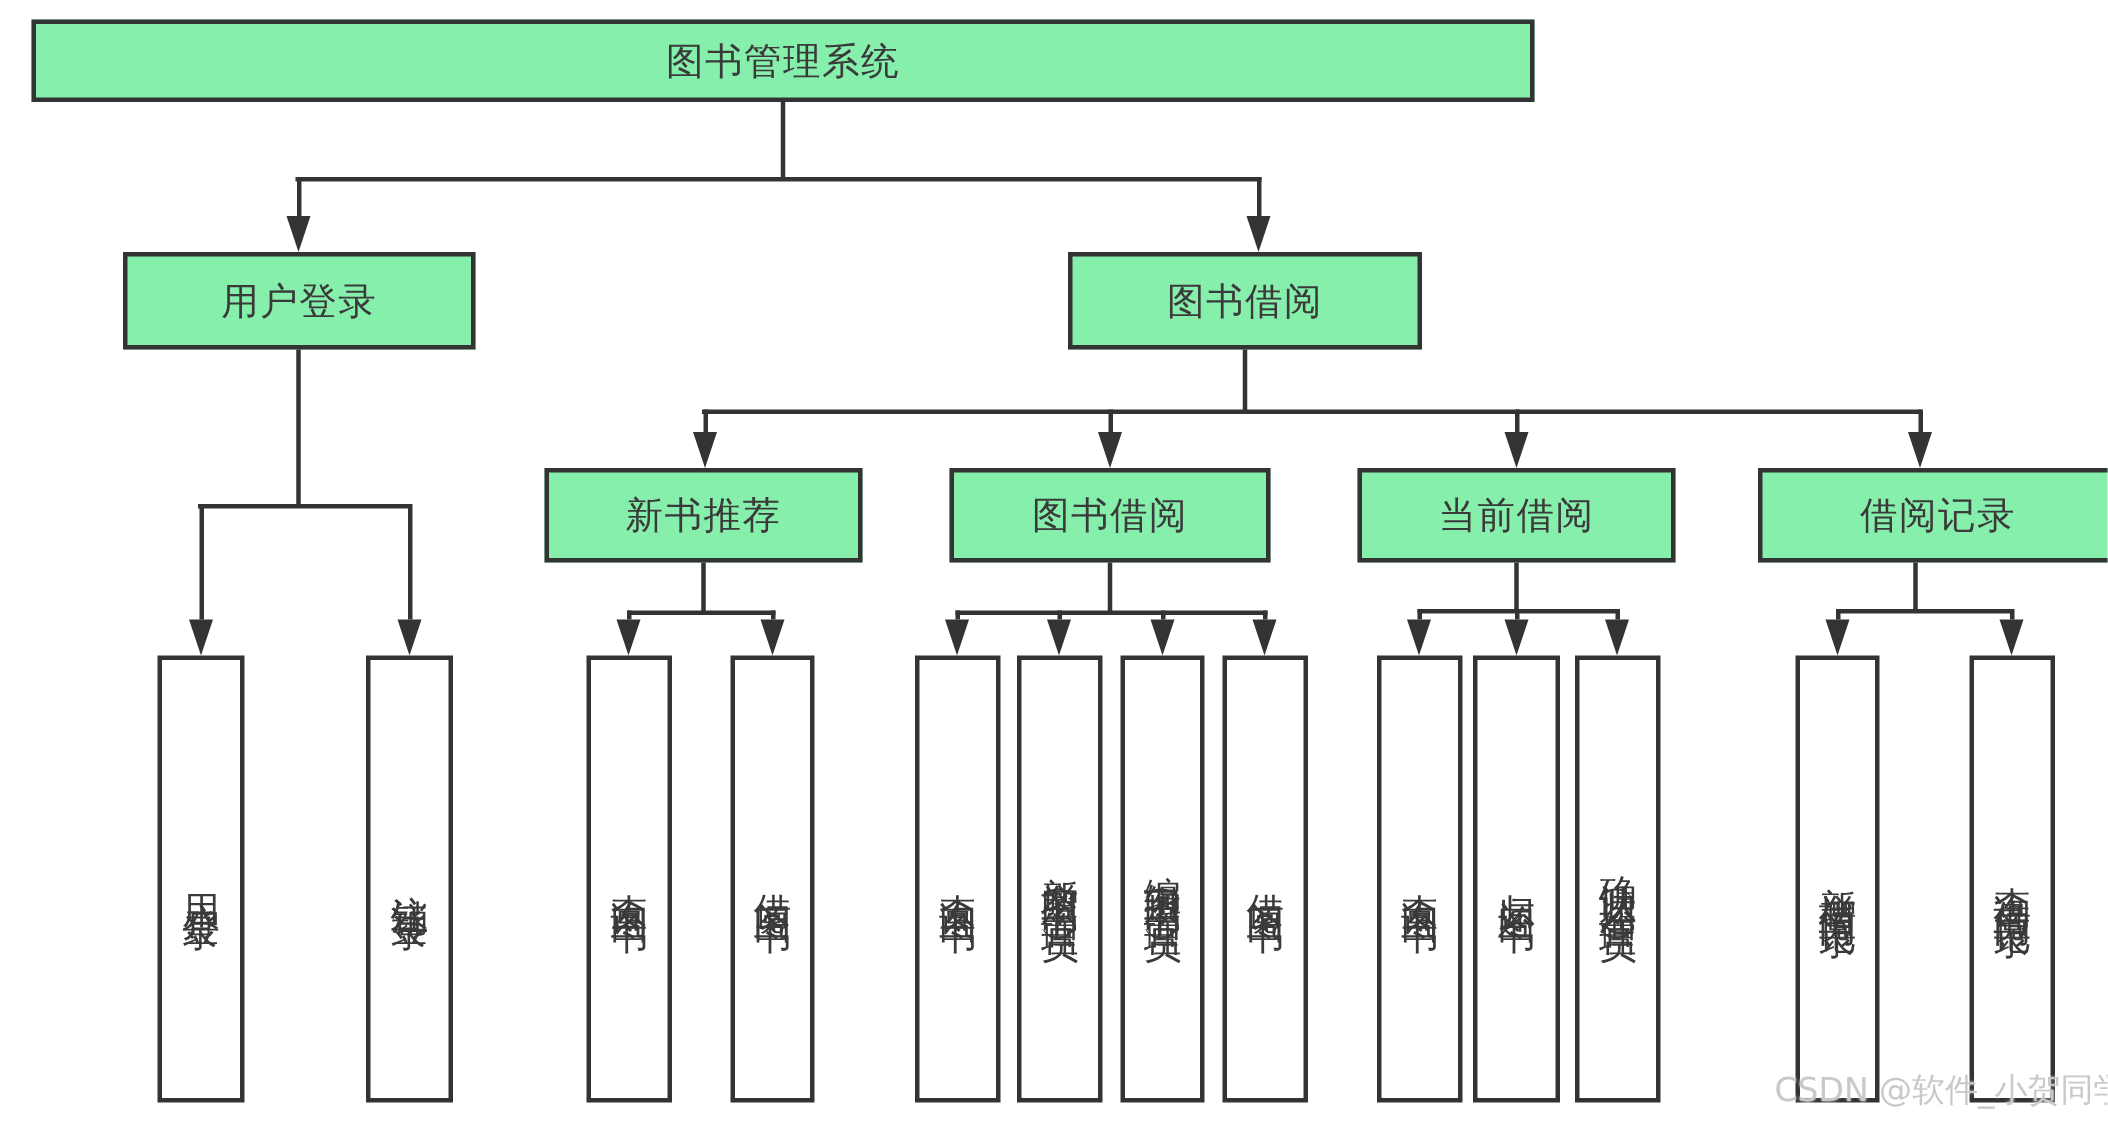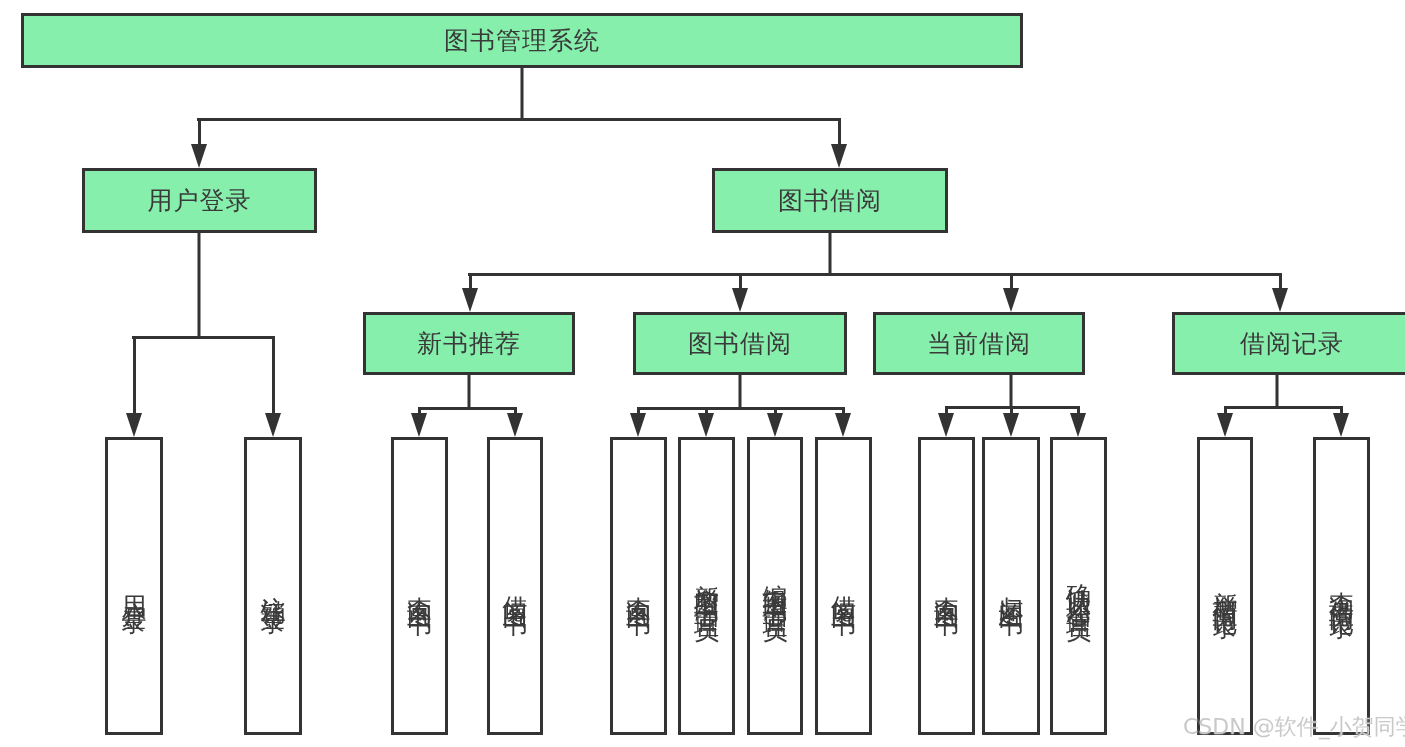--- a/index.html
+++ b/index.html
@@ -151,21 +151,21 @@
       <i class="shaft"></i>
       <i class="head"></i>
     </div>
 
   <div class="node" style="left:633px;top:312px;width:214px;height:63px;">
     <span class="lbl">图书借阅</span>
   </div>
   <div class="node" style="left:363px;top:312px;width:212px;height:63px;">
     <span class="lbl">新书推荐</span>
   </div>
-  <div class="node" style="left:873px;top:312px;width:212px;height:63px;">
+  <div class="node" style="left:905px;top:312px;width:212px;height:63px;">
     <span class="lbl">当前借阅</span>
   </div>
   <div class="node" style="left:1172px;top:312px;width:240px;height:63px;">
     <span class="lbl">借阅记录</span>
   </div>
 
   <div class="vline" style="left:469px;top:375px;height:34px;"></div>
   <div class="hline" style="left:418px;top:407px;width:99px;"></div>
   <div class="arrow" style="left:419px;top:407px;height:30px;">
       <i class="shaft"></i>

